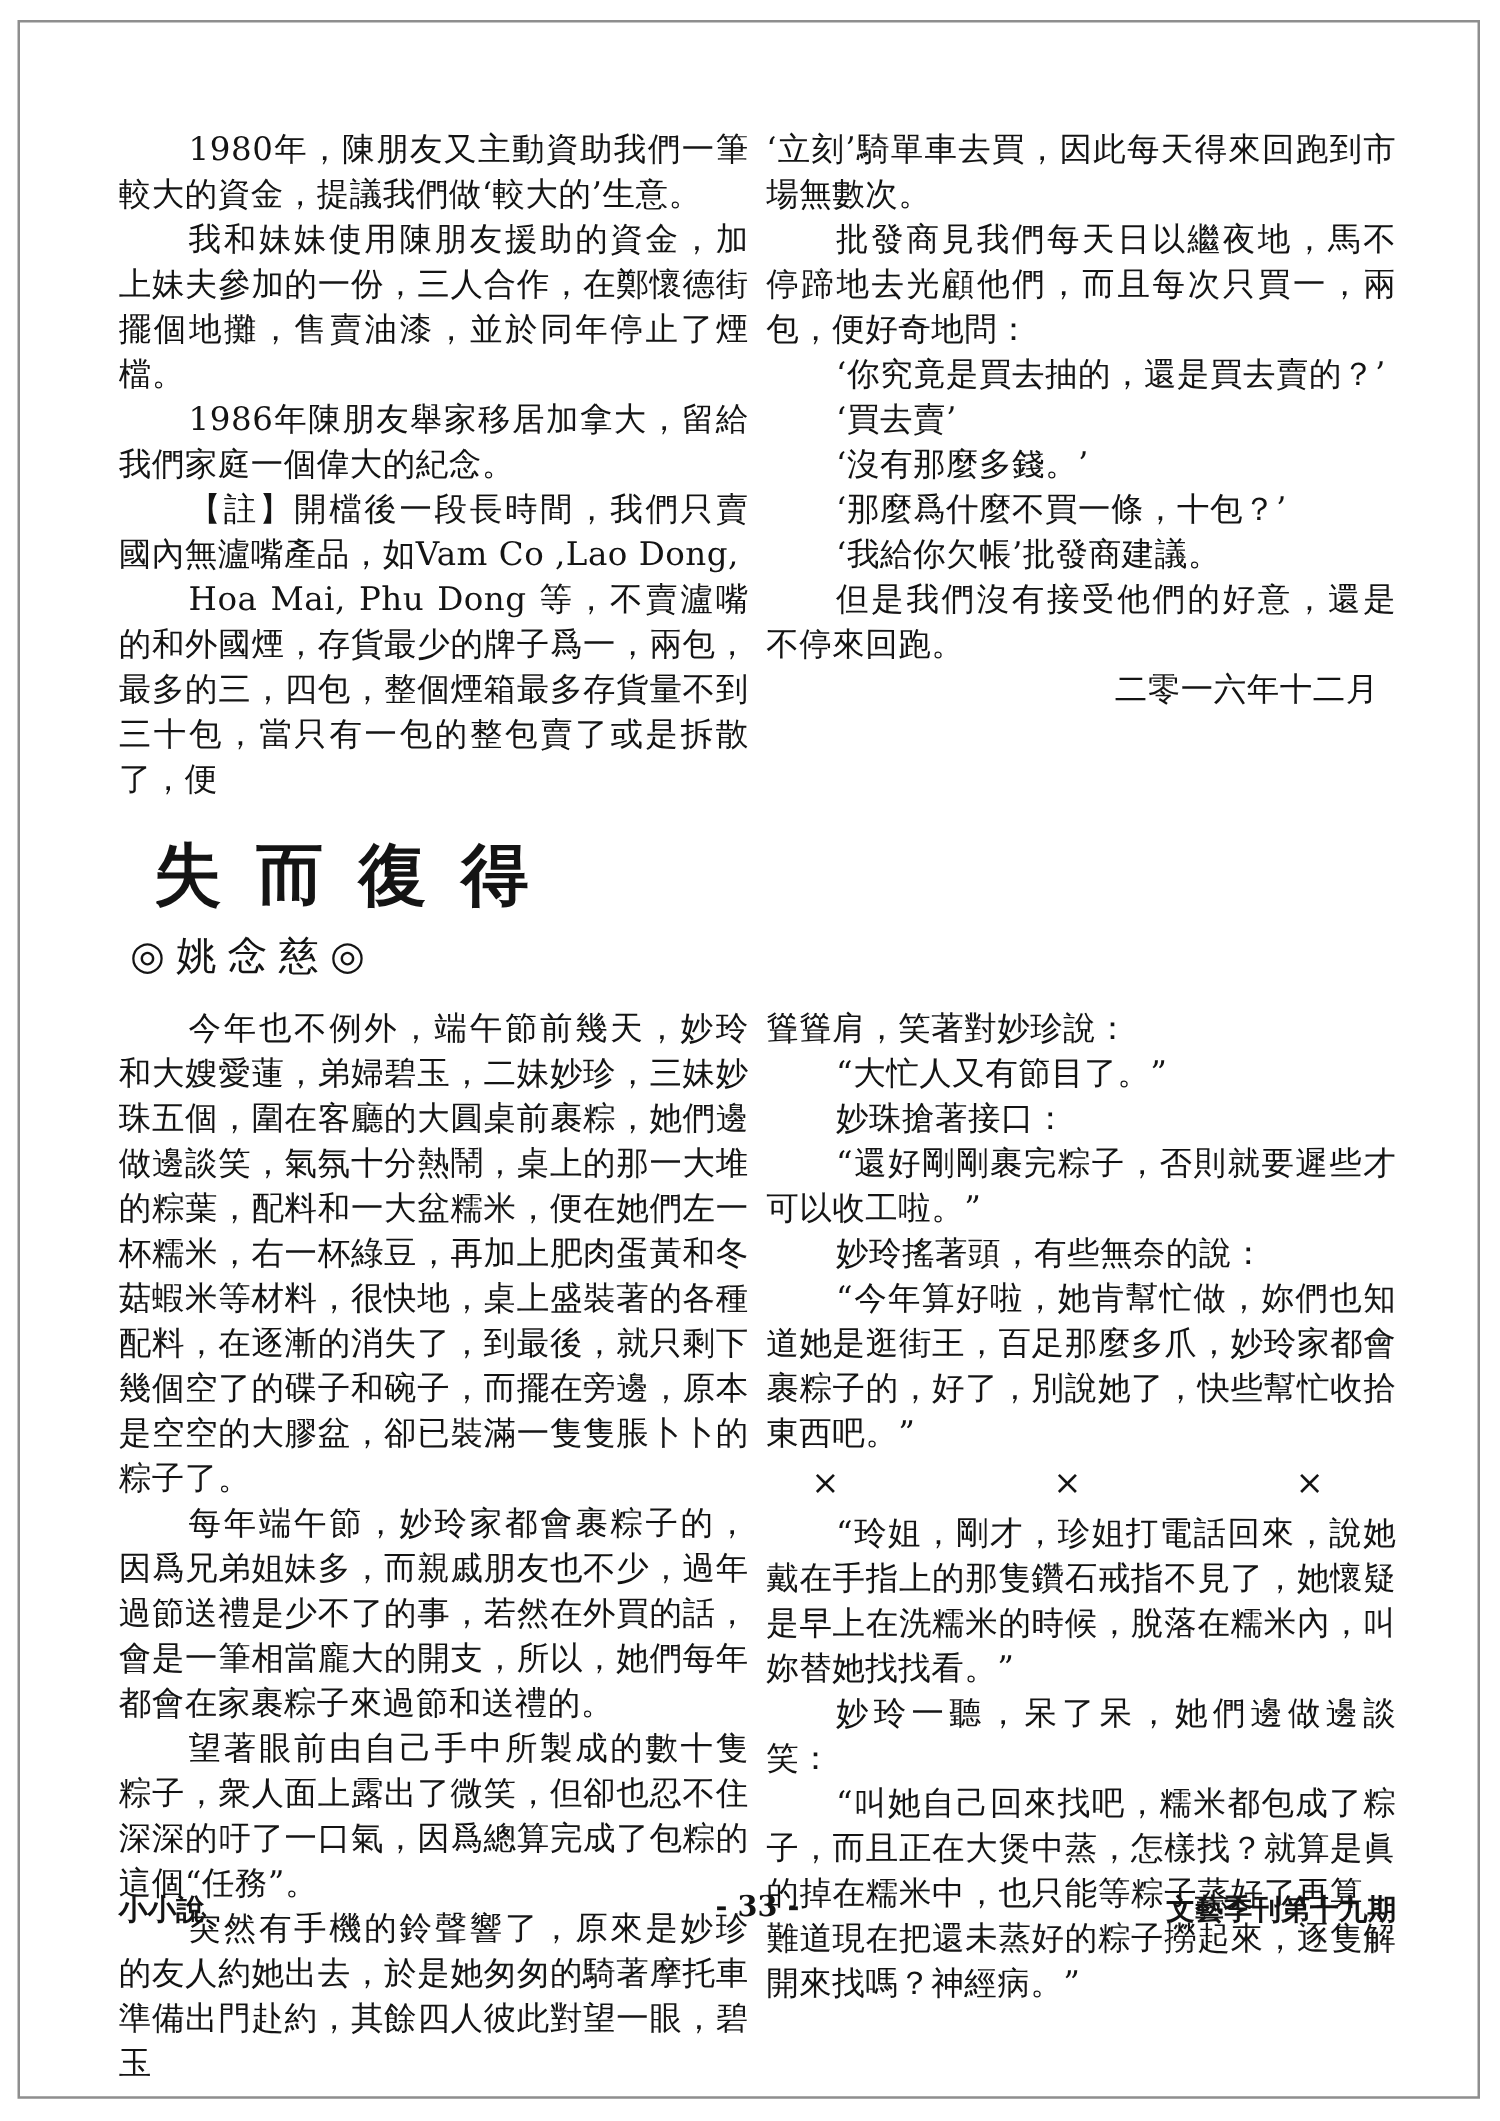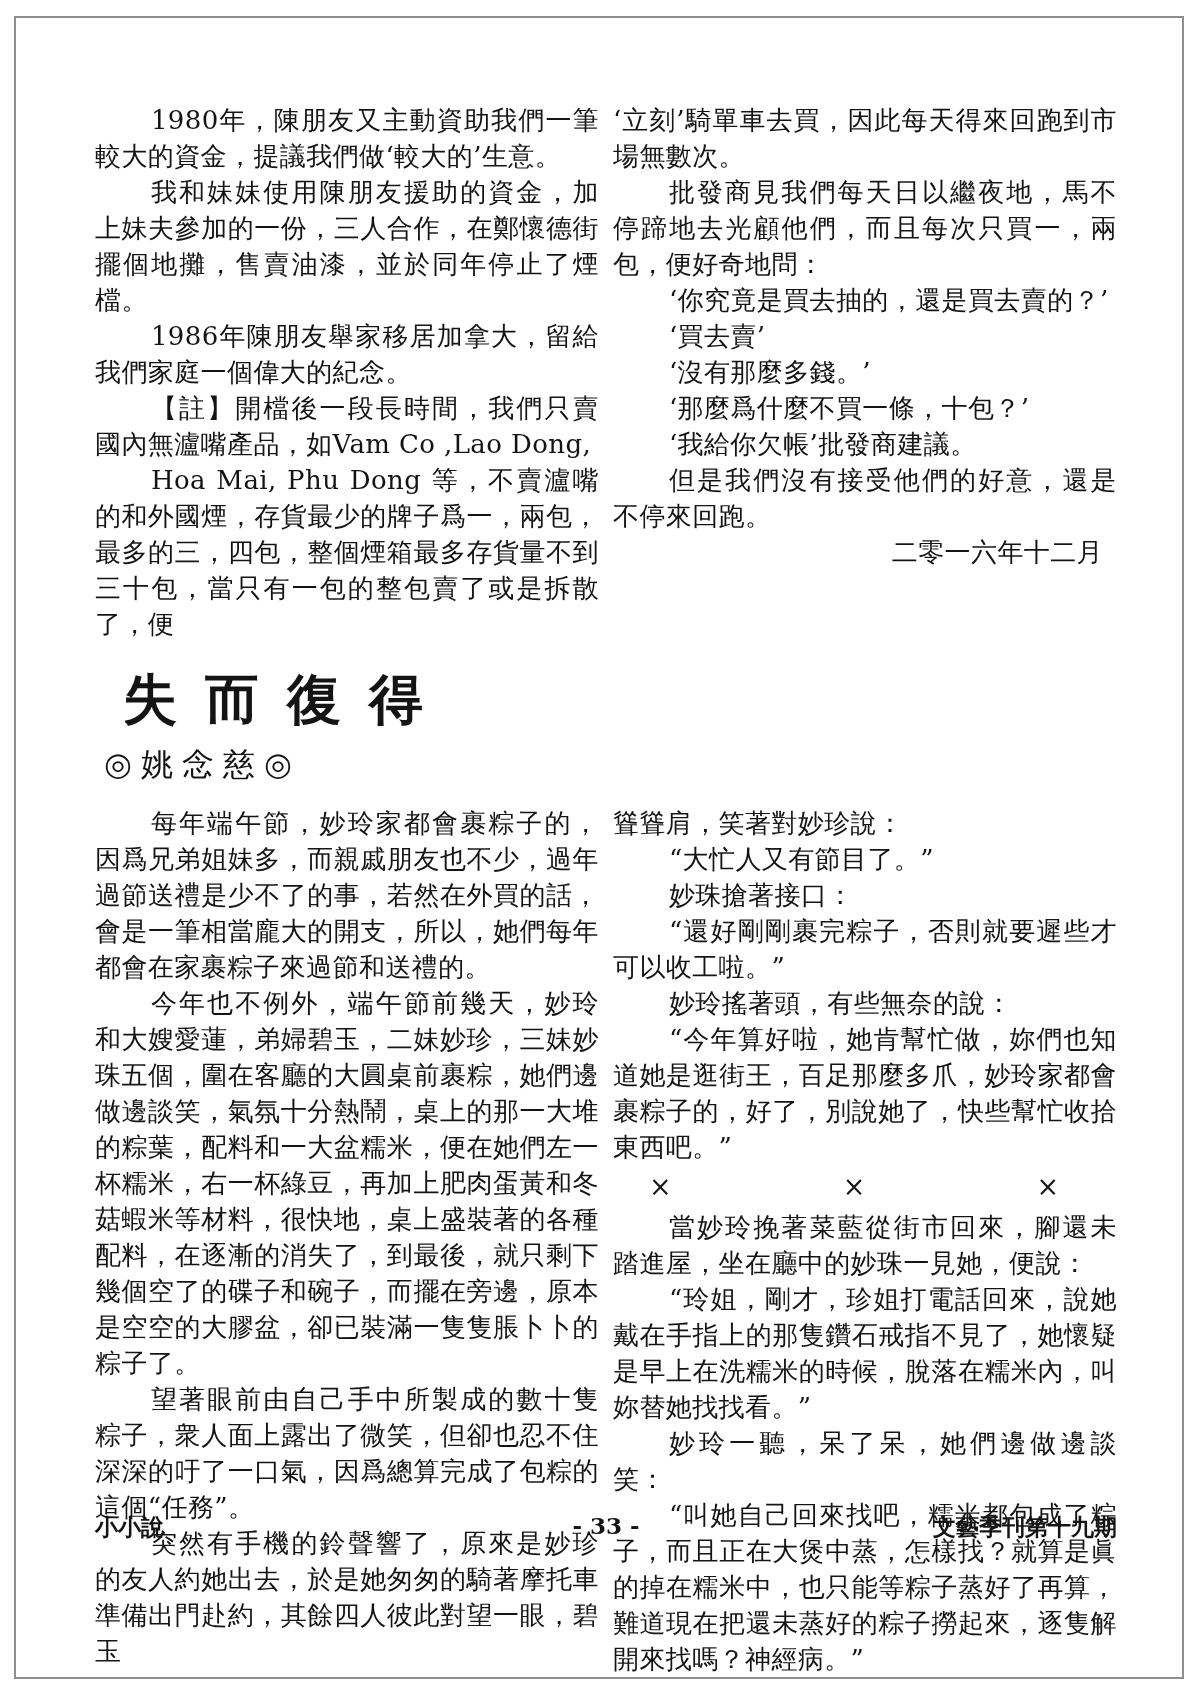--- a/index.html
+++ b/index.html
@@ -102,38 +102,37 @@
         </div>
     </section>
 
     <header class="title-block">
       <h1>失而復得</h1>
       <div class="author">◎姚念慈◎</div>
     </header>
 
     <section class="two-col">
       <div class="col">
+          <p class="indent">今年也不例外，端午節前幾天，妙玲和大嫂愛蓮，弟婦碧玉，二妹妙珍，三妹妙珠五個，圍在客廳的大圓桌前裹粽，她們邊做邊談笑，氣氛十分熱鬧，桌上的那一大堆的粽葉，配料和一大盆糯米，便在她們左一杯糯米，右一杯綠豆，再加上肥肉蛋黃和冬菇蝦米等材料，很快地，桌上盛裝著的各種配料，在逐漸的消失了，到最後，就只剩下幾個空了的碟子和碗子，而擺在旁邊，原本是空空的大膠盆，卻已裝滿一隻隻脹卜卜的粽子了。</p>
           <p class="indent">每年端午節，妙玲家都會裹粽子的，因爲兄弟姐妹多，而親戚朋友也不少，過年過節送禮是少不了的事，若然在外買的話，會是一筆相當龐大的開支，所以，她們每年都會在家裹粽子來過節和送禮的。</p>
-          <p class="indent">今年也不例外，端午節前幾天，妙玲和大嫂愛蓮，弟婦碧玉，二妹妙珍，三妹妙珠五個，圍在客廳的大圓桌前裹粽，她們邊做邊談笑，氣氛十分熱鬧，桌上的那一大堆的粽葉，配料和一大盆糯米，便在她們左一杯糯米，右一杯綠豆，再加上肥肉蛋黃和冬菇蝦米等材料，很快地，桌上盛裝著的各種配料，在逐漸的消失了，到最後，就只剩下幾個空了的碟子和碗子，而擺在旁邊，原本是空空的大膠盆，卻已裝滿一隻隻脹卜卜的粽子了。</p>
           <p class="indent">望著眼前由自己手中所製成的數十隻粽子，衆人面上露出了微笑，但卻也忍不住深深的吁了一口氣，因爲總算完成了包粽的這個“任務”。</p>
           <p class="indent">突然有手機的鈴聲響了，原來是妙珍的友人約她出去，於是她匆匆的騎著摩托車準備出門赴約，其餘四人彼此對望一眼，碧玉</p>
         </div>
       <div class="col">
           <p class="flush">聳聳肩，笑著對妙珍說：</p>
           <p class="indent">“大忙人又有節目了。”</p>
           <p class="indent">妙珠搶著接口：</p>
           <p class="indent">“還好剛剛裹完粽子，否則就要遲些才可以收工啦。”</p>
           <p class="indent">妙玲搖著頭，有些無奈的說：</p>
           <p class="indent">“今年算好啦，她肯幫忙做，妳們也知道她是逛街王，百足那麼多爪，妙玲家都會裹粽子的，好了，別說她了，快些幫忙收拾東西吧。”</p>
           <div class="sep-row">
             <span>×</span>
             <span>×</span>
             <span>×</span>
           </div>
-          <p class="indent">當妙玲挽著菜藍從街市回來，腳還未踏進屋，坐在廳中的妙珠一見她，便說：</p>
           <p class="indent">“玲姐，剛才，珍姐打電話回來，說她戴在手指上的那隻鑽石戒指不見了，她懷疑是早上在洗糯米的時候，脫落在糯米內，叫妳替她找找看。”</p>
           <p class="indent">妙玲一聽，呆了呆，她們邊做邊談笑：</p>
           <p class="indent">“叫她自己回來找吧，糯米都包成了粽子，而且正在大煲中蒸，怎樣找？就算是眞的掉在糯米中，也只能等粽子蒸好了再算，難道現在把還未蒸好的粽子撈起來，逐隻解開來找嗎？神經病。”</p>
         </div>
     </section>
 
   </div>
 
   <footer class="footer">
     <span>小小說</span>

